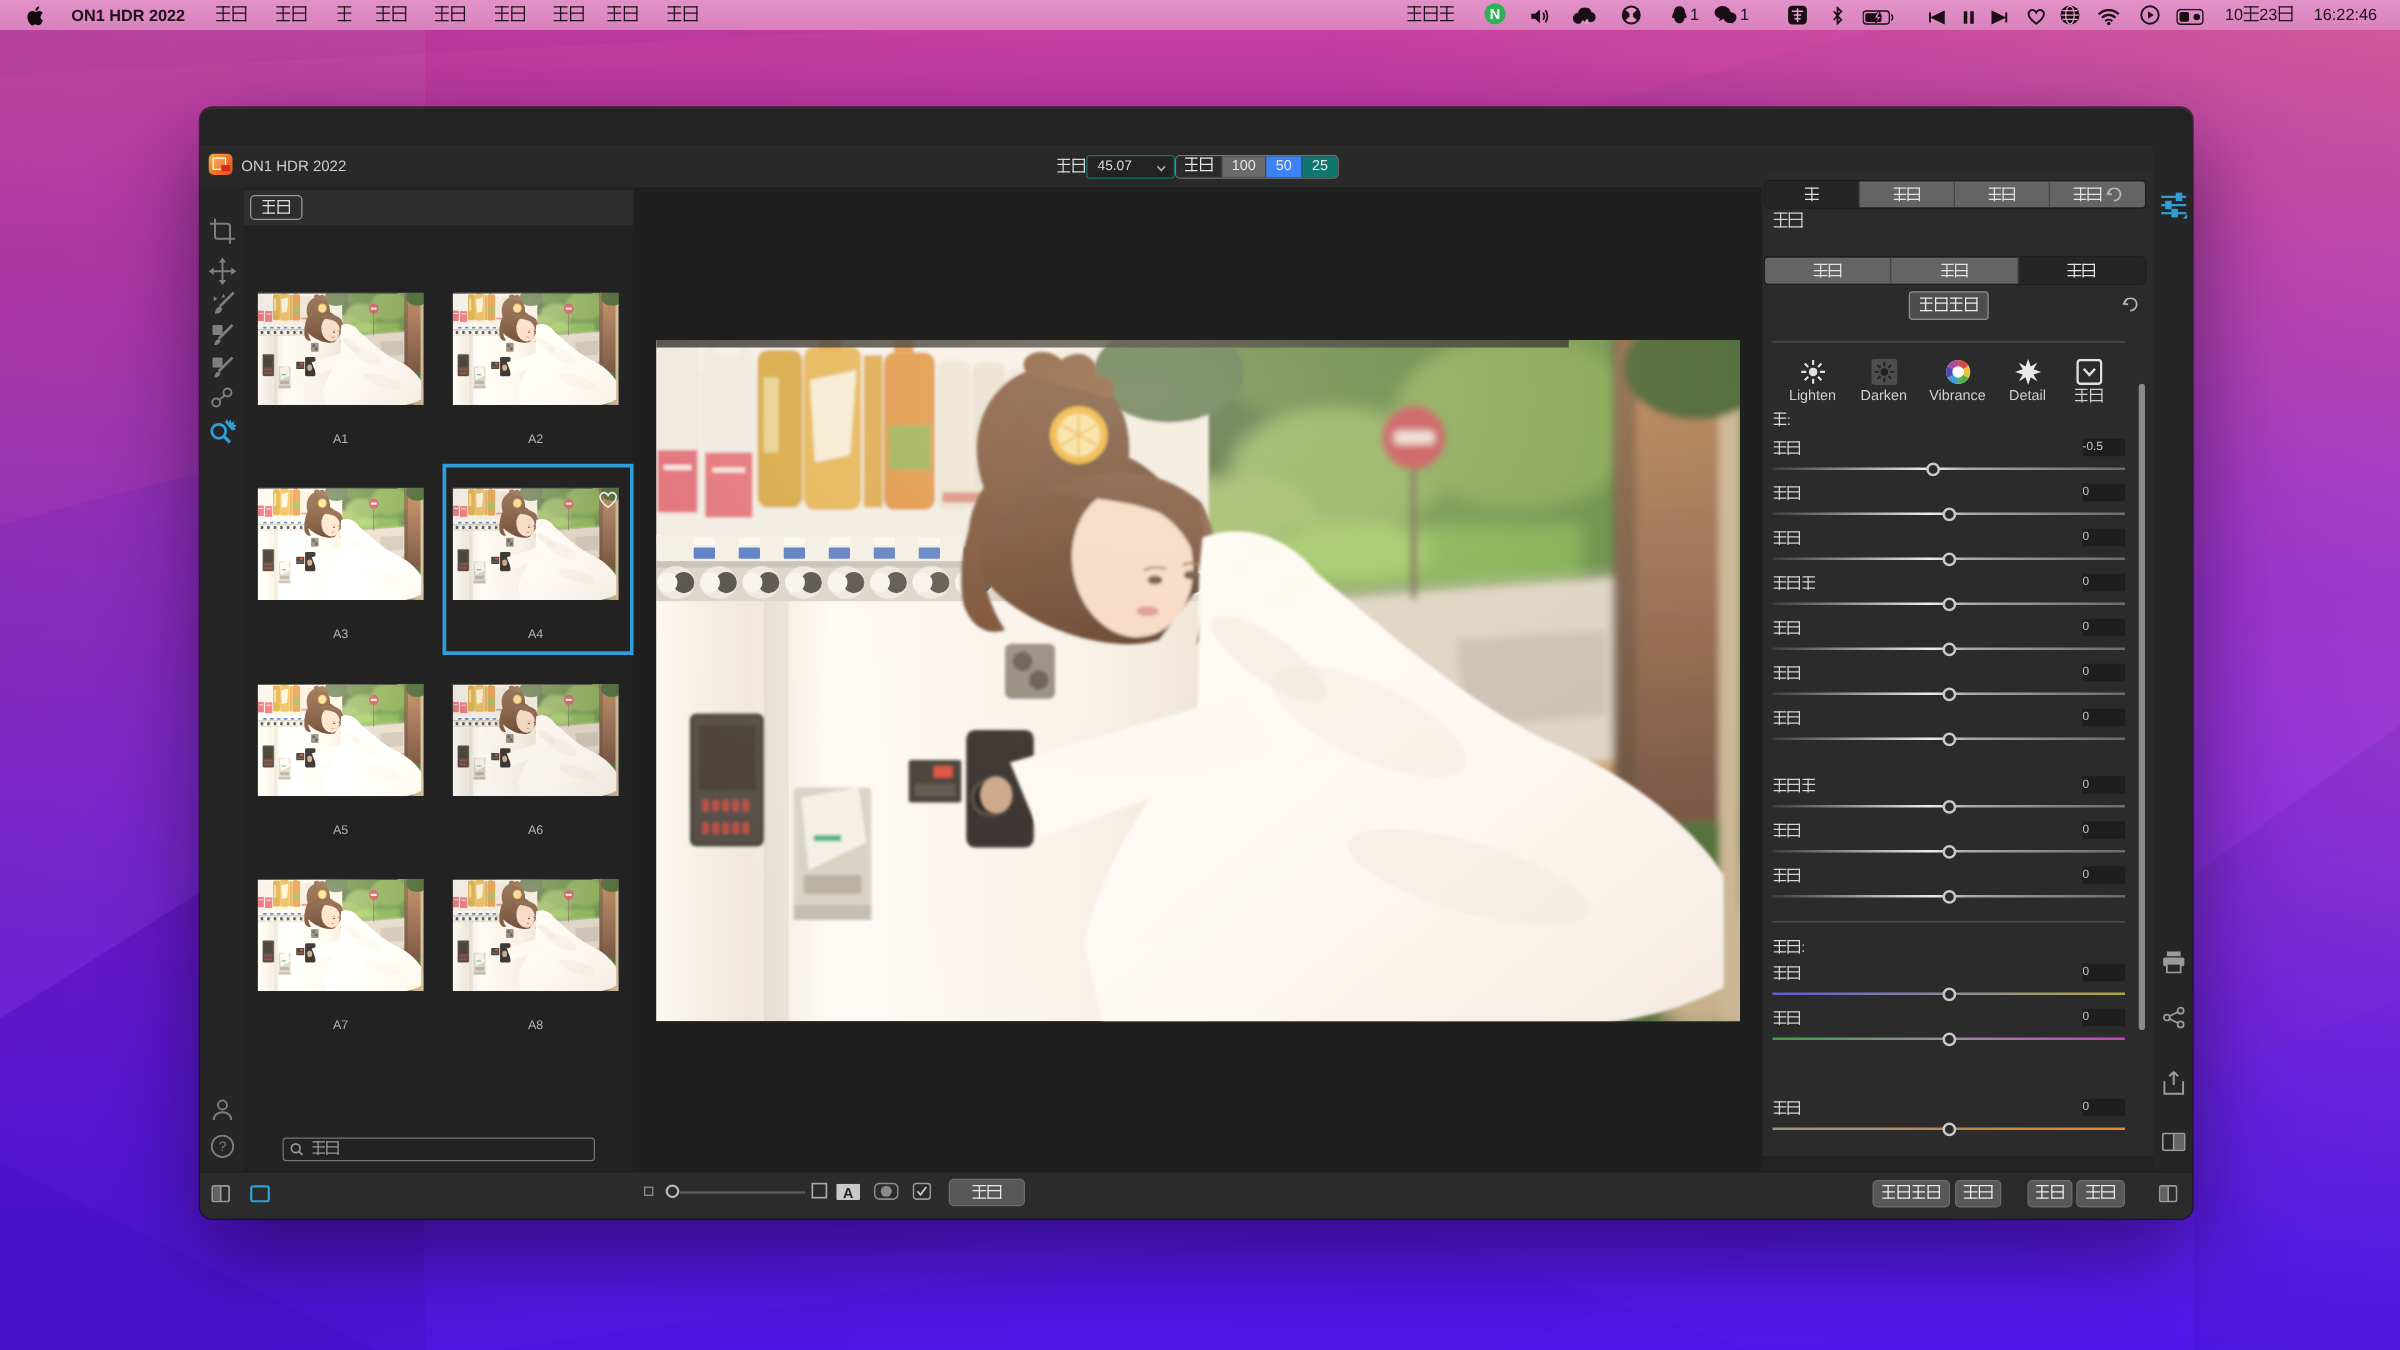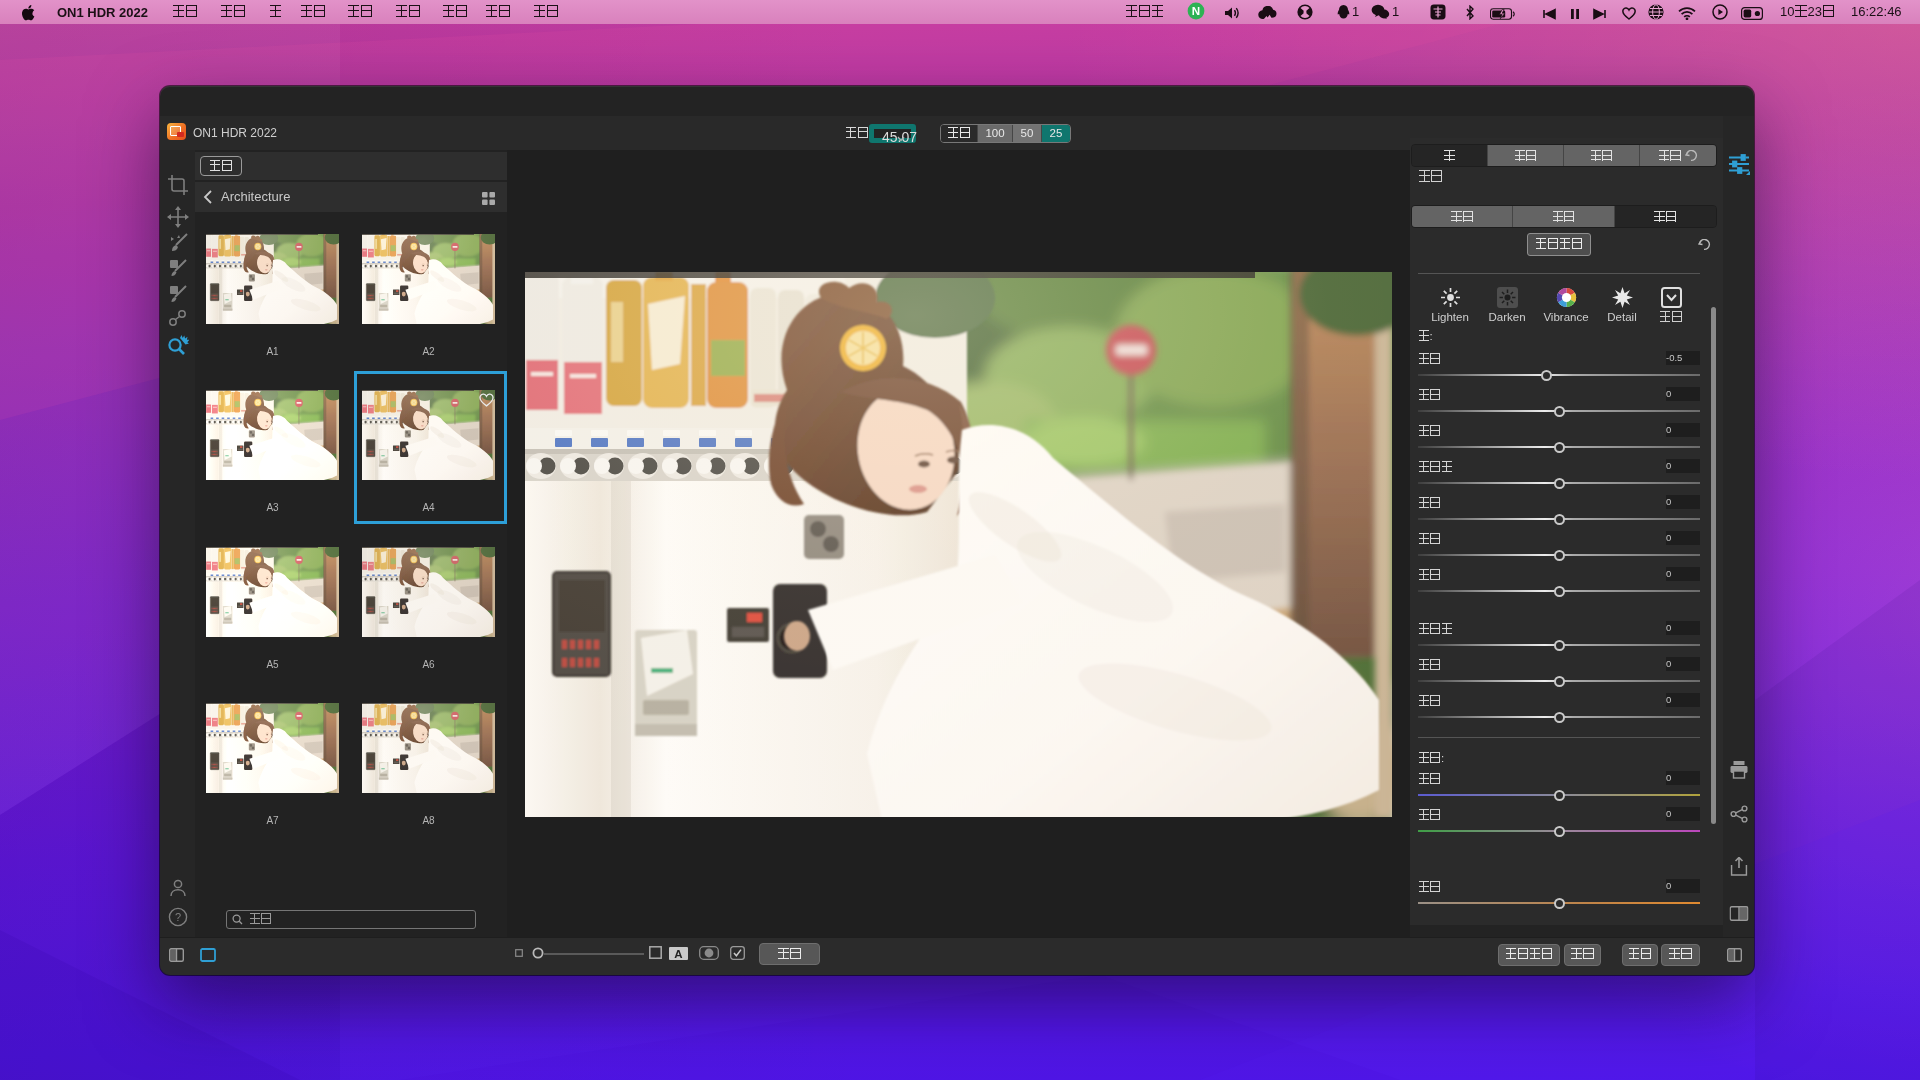--- a/index.html
+++ b/index.html
@@ -28,21 +28,21 @@
 #win{position:absolute;left:160px;top:86px;width:1594px;height:889px;background:#232323;border-radius:10px;box-shadow:0 1px 0 rgba(255,255,255,.08) inset,0 0 0 1px rgba(0,0,0,.55),0 28px 70px rgba(20,5,40,.55);overflow:hidden}
 #titlebar{position:absolute;left:0;top:0;width:100%;height:29px;background:#3a353b;border-bottom:1px solid #141414}
 .tl{position:absolute;top:9.5px;width:12px;height:12px;border-radius:6px}
 #titlebar .tt{position:absolute;width:100%;text-align:center;top:7px;font-size:12.5px;font-weight:bold;color:#d9d9d9}
 #toolbar{position:absolute;left:0;top:30px;width:100%;height:34px;background:#292929}
 #toolbar .logo{position:absolute;left:7px;top:7px;width:19px;height:17px;border-radius:4px;background:linear-gradient(135deg,#f9b43f,#ef7124 55%,#e84e1e)}
 #toolbar .logo:before{content:"";position:absolute;left:3px;top:3px;width:9px;height:8px;border:1px solid #fff;border-radius:1px;background:rgba(255,255,255,.15)}
 #toolbar .logo:after{content:"";position:absolute;right:2px;bottom:3px;width:7px;height:5px;background:#d42a20;border-radius:1px}
 #toolbar .appname{position:absolute;left:33px;top:10px;font-size:12px;color:#cfcfcf}
 #zoomctl{position:absolute;left:685px;top:8px;height:19px;color:#d8d8d8;font-size:12px;line-height:19px}
-#zoomdd{position:absolute;left:24px;top:0;width:47px;height:19px;background:#232323;border:5px solid #0f766e;border-radius:3px;color:#dcdcdc;font-size:14px;line-height:17px;padding-left:8px}
+#zoomdd{position:absolute;left:24px;top:0;width:71px;height:19px;background:#232323;border:1px solid #0f766e;border-radius:3px;color:#dcdcdc;font-size:11px;line-height:17px;padding-left:8px}
 #fitgrp{position:absolute;left:95px;top:0;height:19px;border:1px solid #787878;border-radius:4px;display:flex;overflow:hidden;font-size:11.5px;line-height:17px;text-align:center}
 #fitgrp .sg{border-right:1px solid #464646;color:#e8e8e8}
 #fitgrp .sg:last-child{border-right:none}
 #leftstrip{position:absolute;left:0;top:64px;width:35px;height:787px;background:#262626}
 #leftstrip svg{position:absolute;left:50%;transform:translateX(-50%)}
 #presets{position:absolute;left:35px;top:64px;width:312px;height:787px;background:#222222}
 #presets .hstrip{position:absolute;left:0;top:2px;width:312px;height:28px;background:#2e2e2e}
 #btnPreset{position:absolute;left:5px;top:6px;padding:2px 8px;border:1px solid #9a9a9a;border-radius:4px;color:#e0e0e0;font-size:12px}
 #archbar{position:absolute;left:0;top:32px;width:312px;height:30px;background:#2e2e2e;color:#c9c9c9}
 #archbar .bk{position:absolute;left:8px;top:8px}
@@ -457,21 +457,21 @@
  <div id="toolbar">
    <div class="logo"></div>
       <div class="appname">ON1 HDR 2022</div>
    <div id="zoomctl"><i class="z"></i><i class="z o"></i>
      <div id="zoomdd">45.07<svg style="position:absolute;right:6px;top:6.5px" width="8" height="6" viewBox="0 0 8 6">
             <path d="M1 1 l3 3.4 L7 1" stroke="#b0b0b0" stroke-width="1.3" fill="none"></path>
           </svg></div>
      <div id="fitgrp">
           <div class="sg" style="width:37px;background:#2a2a2a"><i class="z"></i><i class="z o"></i></div>
           <div class="sg" style="width:35px;background:#6a6a6a">100</div>
-          <div class="sg" style="width:29px;background:#737373">50</div>
+          <div class="sg" style="width:29px;background:#3b82f6">50</div>
           <div class="sg" style="width:28px;background:#0f766e">25</div>
         </div>
    </div>
  </div>
 
 <div id="leftstrip">
  <svg style="top:24px" width="22" height="22" viewBox="0 0 22 22">
         <path d="M5 1 V15 a2 2 0 0 0 2 2 H21 M1 5 H15 a2 2 0 0 1 2 2 V21" stroke="#7f7f7f" stroke-width="1.6" fill="none"></path>
       </svg>
       <svg style="top:56px" width="22" height="22" viewBox="0 0 22 22">
@@ -509,34 +509,20 @@
       </svg>
       <svg style="top:756px" width="22" height="22" viewBox="0 0 22 22">
         <circle cx="11" cy="11" r="8.6" fill="none" stroke="#7f7f7f" stroke-width="1.4"></circle>
         <text x="11" y="15" font-size="11" fill="#7f7f7f" text-anchor="middle" font-family="Liberation Sans">?</text>
       </svg>
 </div>
 
 <div id="presets">
  <div class="hstrip"></div>
  <div id="btnPreset"><i class="z"></i><i class="z o"></i></div>
- <div id="archbar">
-        <span class="bk"><svg width="9" height="14" viewBox="0 0 9 14">
-            <path d="M8 1 L2 7 L8 13" stroke="#c9c9c9" stroke-width="1.8" fill="none"></path>
-          </svg></span>
-        <span class="nm">Architecture</span>
-        <span class="grid"><svg width="13" height="13" viewBox="0 0 13 13">
-            <g fill="#a9a9a9">
-              <rect width="5.6" height="5.6" rx="1"></rect>
-              <rect x="7.4" width="5.6" height="5.6" rx="1"></rect>
-              <rect y="7.4" width="5.6" height="5.6" rx="1"></rect>
-              <rect x="7.4" y="7.4" width="5.6" height="5.6" rx="1"></rect>
-            </g>
-          </svg></span>
-      </div>
  <div class="thumb" style="left:11px;top:84px"><svg width="133" height="90" viewBox="0 0 867 545" preserveAspectRatio="none" style="filter:brightness(1.0)">
           <use href="#ph"></use>
         </svg></div>
 <div class="thlab" style="left:11px;top:196px">A1</div>
 <div class="thumb" style="left:167px;top:84px"><svg width="133" height="90" viewBox="0 0 867 545" preserveAspectRatio="none" style="filter:brightness(1.02)">
           <use href="#ph"></use>
         </svg></div>
 <div class="thlab" style="left:167px;top:196px">A2</div>
 <div class="thumb" style="left:11px;top:240px"><svg width="133" height="90" viewBox="0 0 867 545" preserveAspectRatio="none" style="filter:brightness(1.06)">
           <use href="#ph"></use>

